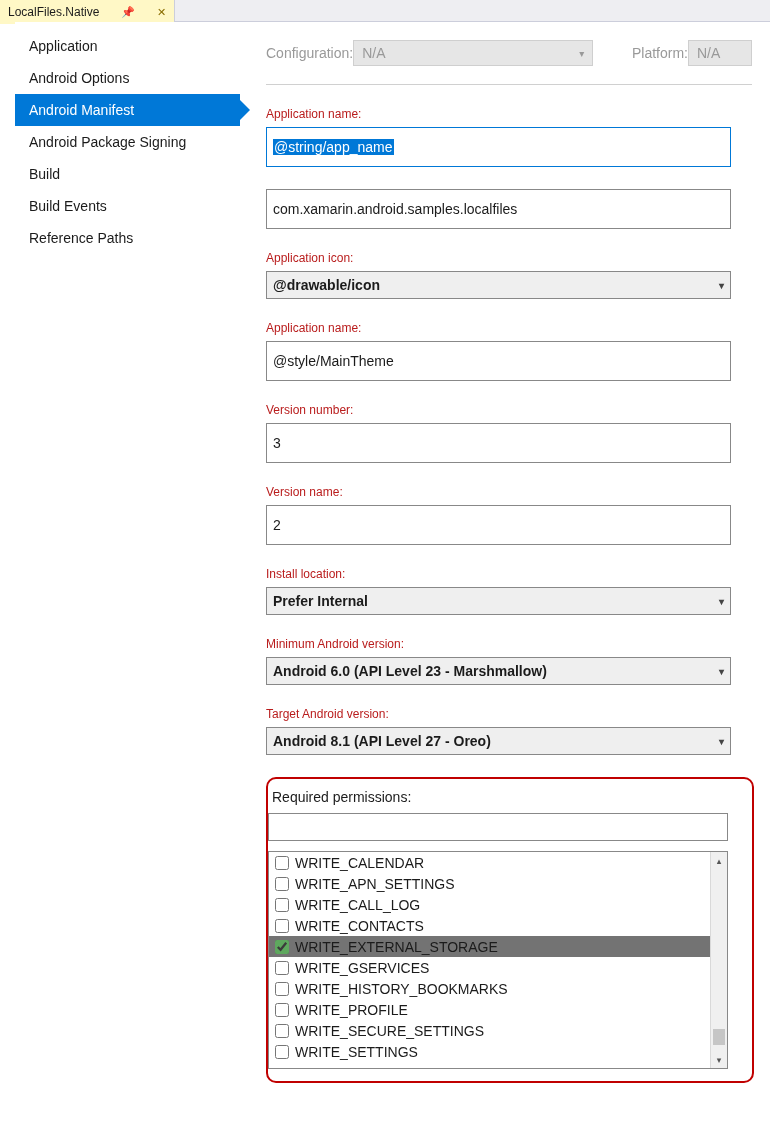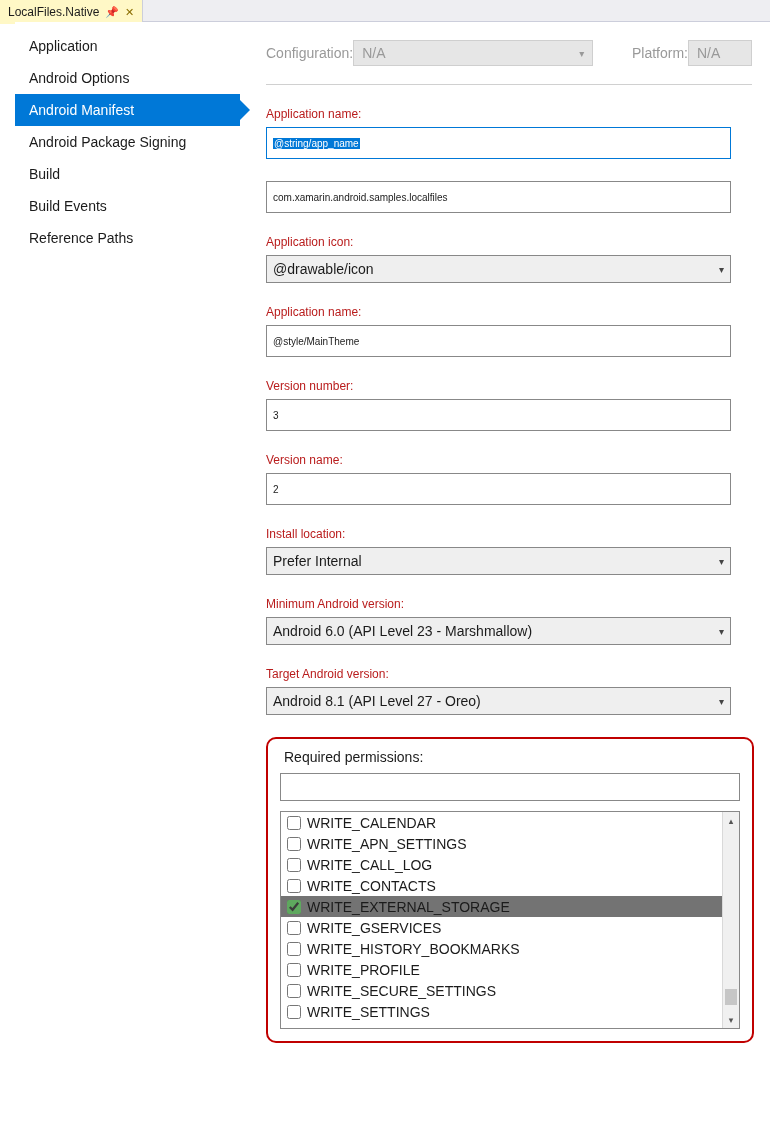--- a/index.html
+++ b/index.html
@@ -1,20 +1,20 @@
 <!DOCTYPE html>
 <html><head>
   <meta charset="utf-8">
   <style>
     * { box-sizing: border-box; margin: 0; padding: 0; font-family: "Segoe UI", Arial, sans-serif; }
     body { width: 770px; height: 1124px; background: #fff; font-size: 13px; color: #1b1b1b; overflow: hidden; }
 
     
     .tabbar { height: 22px; background: #eeeef2; display: flex; align-items: stretch; border-bottom: 1px solid #cccedb; }
-    .tab { display: flex; align-items: center; gap: 6px; padding: 12px 8px; background: #fff8c6; border-right: 1px solid #cccedb; font-size: 12px; text-align: center; }
+    .tab { display: flex; align-items: center; gap: 22px; padding: 12px 8px; background: #fff8c6; border-right: 1px solid #cccedb; font-size: 12px; text-align: center; }
     .tab .pin, .tab .close { font-size: 11px; color: #6a6a6a; cursor: pointer; }
     .tab .close { color: #8a6d00; }
 
     .main { display: flex; height: calc(1124px - 22px); }
 
     
     .sidebar { width: 225px; background: #fff; padding-top: 8px; margin-left: 15px; }
     .side-item { padding: 8px 14px; font-size: 14px; cursor: pointer; position: relative; }
     .side-item.selected { background: #0078d7; color: #fff; }
     .side-item.selected::after {
@@ -30,34 +30,34 @@
       display: inline-flex; align-items: center; justify-content: space-between;
       background: #e6e6e6; color: #999; border: 1px solid #cfcfcf; height: 26px; padding: 0 8px; font-size: 14px;
     }
     .combo .chev { color: #999; font-size: 10px; margin-left: 6px; }
     .combo.w1 { width: 240px; }
     .combo.w2 { width: 64px; }
 
     .field { margin-top: 22px; }
     .flbl { font-size: 12px; color: #b91c1c; margin-bottom: 6px; }
     .tinput {
-      width: 465px; height: 32px; border: 1px solid #888; padding: 2px 6px; font-size: 10px; background: #fff;
+      width: 465px; height: 40px; border: 1px solid #888; padding: 2px 6px; font-size: 14px; background: #fff;
       display: flex; align-items: center;
     }
     .tinput.selected { border: 1px solid #0078d7; background: #fff; }
     .tinput.selected .hl { background: #0078d7; color: #fff; padding: 0 1px; }
 
     .dropdown {
       width: 465px; height: 28px; border: 1px solid #888; background: #efefef;
-      display: flex; align-items: center; justify-content: space-between; padding: 0 6px; font-size: 14px;
+      display: flex; align-items: center; justify-content: space-between; padding: 0 6px; font-size: 14px; font-weight: bold;
     }
     .dropdown .chev { font-size: 10px; color: #444; }
 
     
-    .permgroup { margin-top: 22px; border: 2px solid #c00000; border-radius: 10px; padding: 10px 12px 12px 12px; width: 488px; position: relative; }
+    .permgroup { margin-top: 22px; border: 2px solid #c00000; border-radius: 10px; padding: 10px 12px 12px 0; width: 488px; position: relative; }
     .permgroup .legend { position: absolute; top: -2px; left: 12px; background: #fff; padding: 0 4px; font-size: 14px; }
     .permgroup .legend { position: static; margin-bottom: 8px; display: block; }
     .searchbox { width: 460px; height: 28px; border: 1px solid #888; background: #fff; margin-bottom: 10px; }
     .permlist { width: 460px; height: 218px; border: 1px solid #888; display: flex; }
     .pitems { flex: 1; overflow: hidden; }
     .prow { display: flex; align-items: center; padding: 1px 6px; font-size: 14px; height: 21px; }
     .prow.hi { background: #737373; }
     .prow input[type=checkbox] { width: 14px; height: 14px; margin-right: 6px; }
     .prow input[type=checkbox].chk { accent-color: #5ea85e; }
     .scroll { width: 17px; background: #f0f0f0; display: flex; flex-direction: column; border-left: 1px solid #d9d9d9; }

